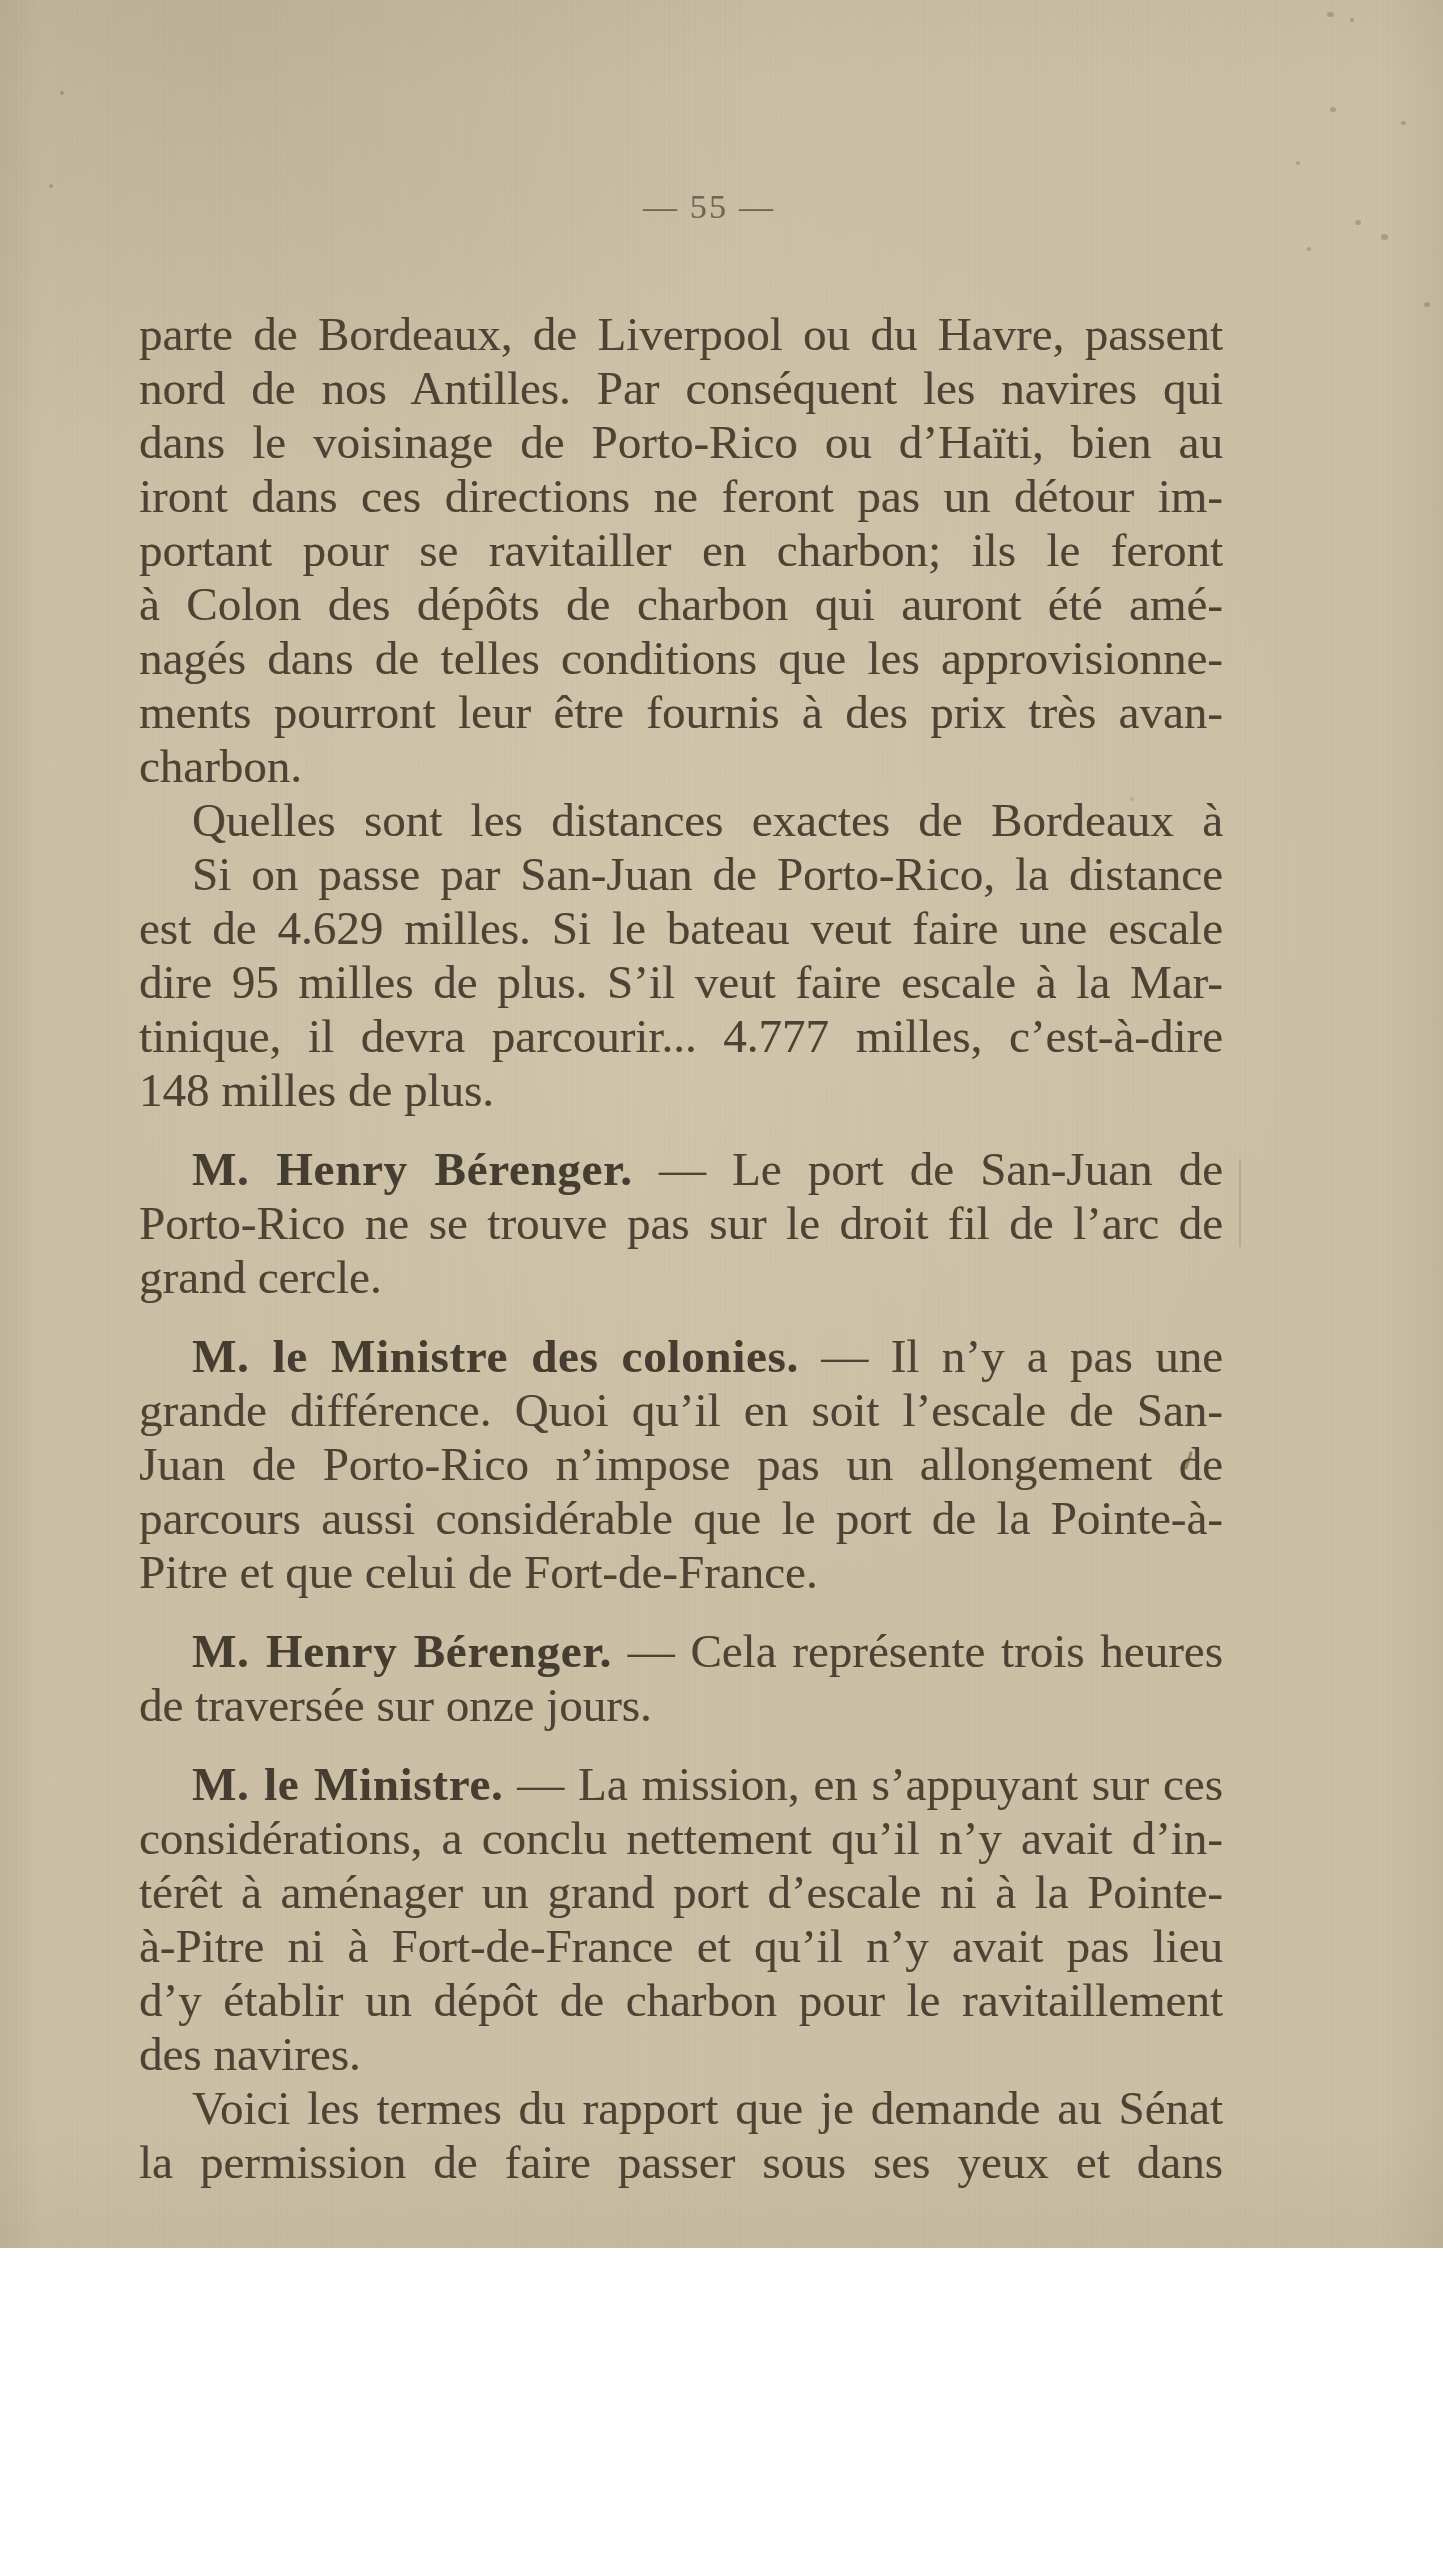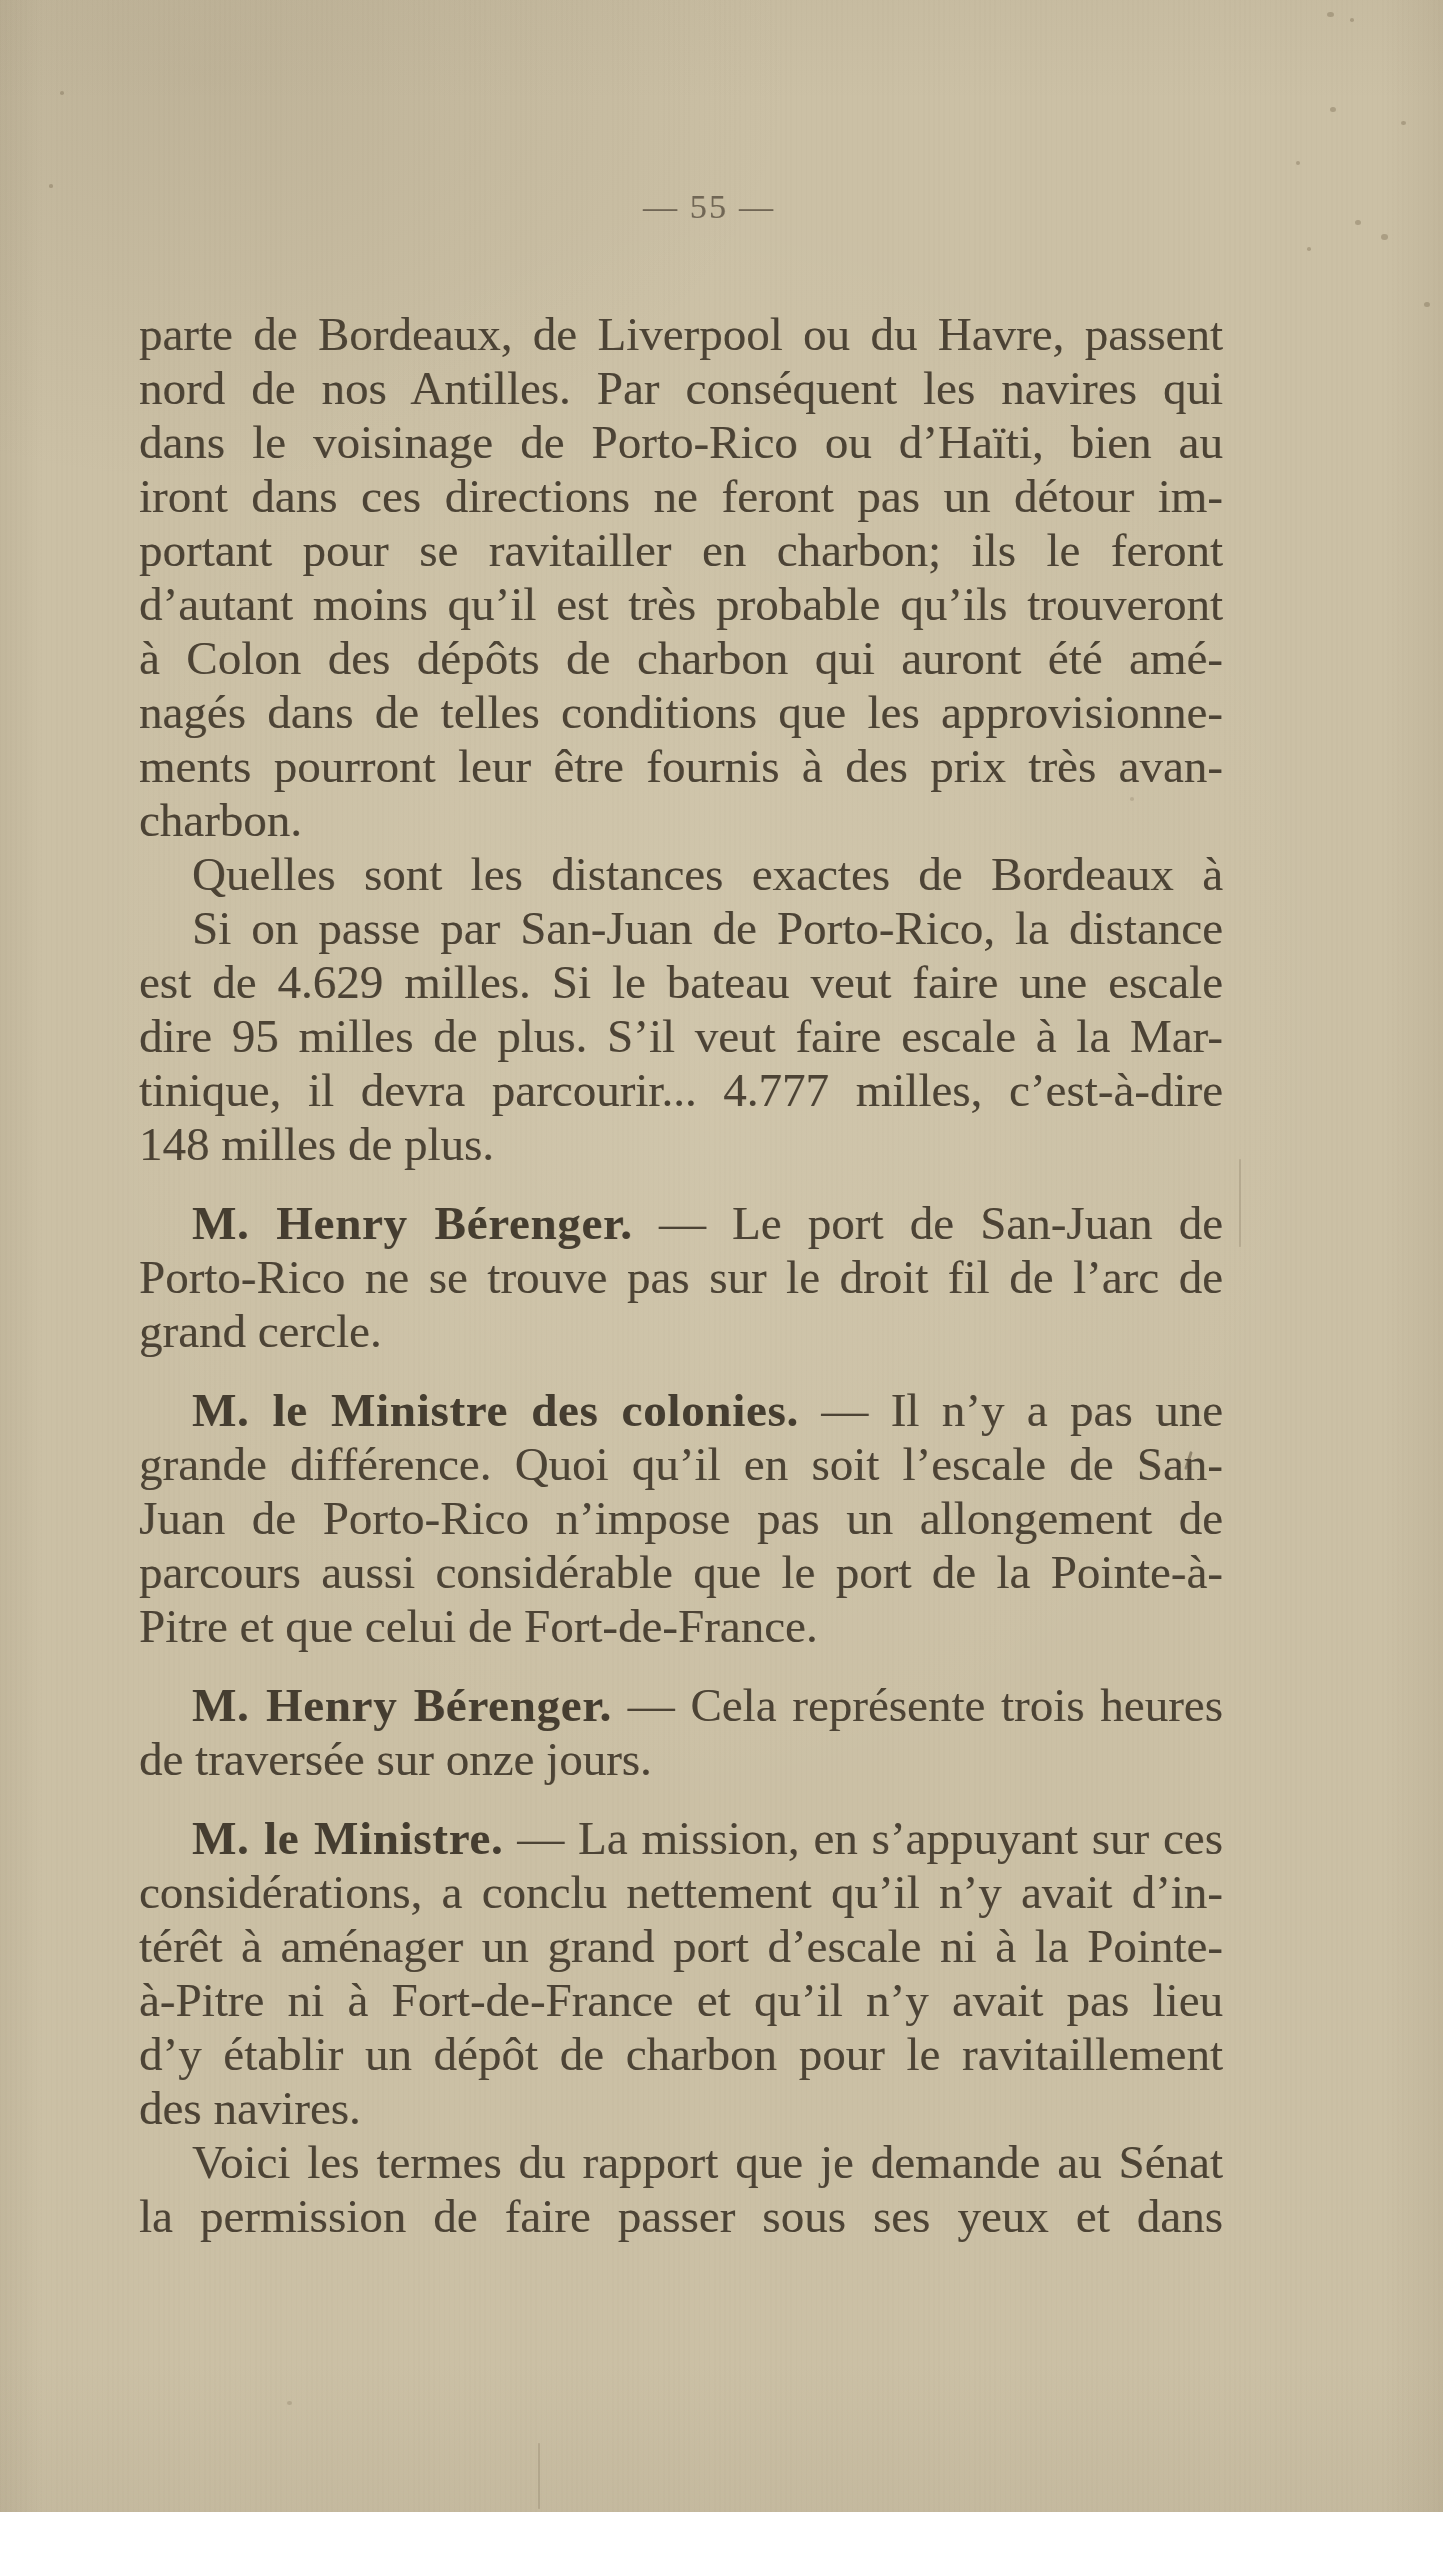--- a/index.html
+++ b/index.html
@@ -4,21 +4,21 @@
 <style>
   html, body { margin: 0; padding: 0; }
   :root {
     --paper: #cbc0a5;
     --ink: #4c4335;
     --faded-ink: #615748;
   }
   .page {
     position: relative;
     width: 1443px;
-    height: 2512px;
+    height: 2248px;
     background-color: var(--paper);
     background-image:
       radial-gradient(ellipse 954px 660px at 14% 3%, rgba(105,90,66,0.13), rgba(105,90,66,0) 62%),
       linear-gradient(90deg, rgba(112,98,74,0.10) 0%, rgba(112,98,74,0) 3%),
       linear-gradient(270deg, rgba(132,117,90,0.13) 0%, rgba(132,117,90,0) 4%),
       linear-gradient(0deg, rgba(118,103,78,0.08) 0%, rgba(118,103,78,0) 6%),
       linear-gradient(180deg, rgba(118,103,78,0.05) 0%, rgba(118,103,78,0) 4%),
       radial-gradient(ellipse 62% 46% at 49% 40%, rgba(255,250,232,0.10), rgba(255,250,232,0) 72%),
       repeating-linear-gradient(90deg, rgba(120,105,80,0.025) 0 1.5px, rgba(0,0,0,0) 1.5px 5.1px);
     overflow: hidden;
@@ -105,21 +105,20 @@
 <div class="page">
   <div class="page-number">— 55 —</div>
 
   <div class="text-block" id="text-block">
       <div class="para">
         <div class="line">parte de Bordeaux, de Liverpool ou du Havre, passent</div>
         <div class="line">nord de nos Antilles. Par conséquent les navires qui</div>
         <div class="line">dans le voisinage de Porto-Rico ou d’Haïti, bien au</div>
         <div class="line">iront dans ces directions ne feront pas un détour im-</div>
         <div class="line">portant pour se ravitailler en charbon; ils le feront</div>
-        <div class="line">d’autant moins qu’il est très probable qu’ils trouveront</div>
         <div class="line">à Colon des dépôts de charbon qui auront été amé-</div>
         <div class="line">nagés dans de telles conditions que les approvisionne-</div>
         <div class="line">ments pourront leur être fournis à des prix très avan-</div>
         <div class="line last">charbon.</div>
       </div>
       <div class="para">
         <div class="line indent">Quelles sont les distances exactes de Bordeaux à</div>
       </div>
       <div class="para">
         <div class="line indent">Si on passe par San-Juan de Porto-Rico, la distance</div>

